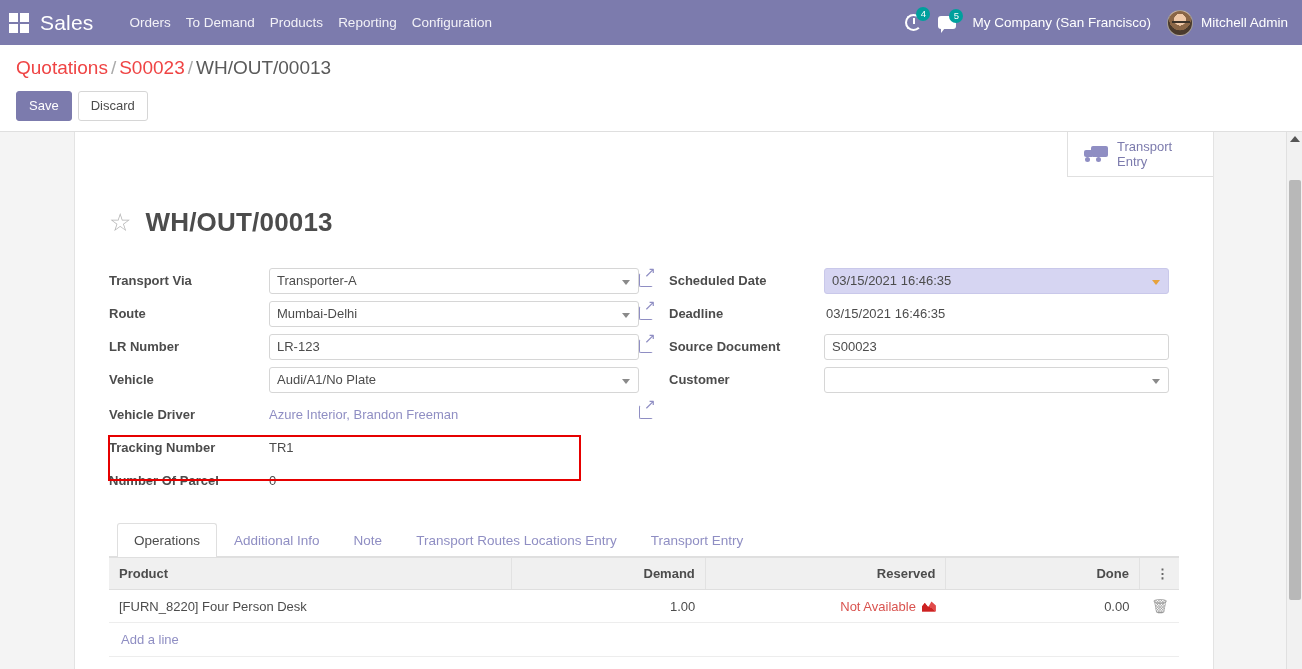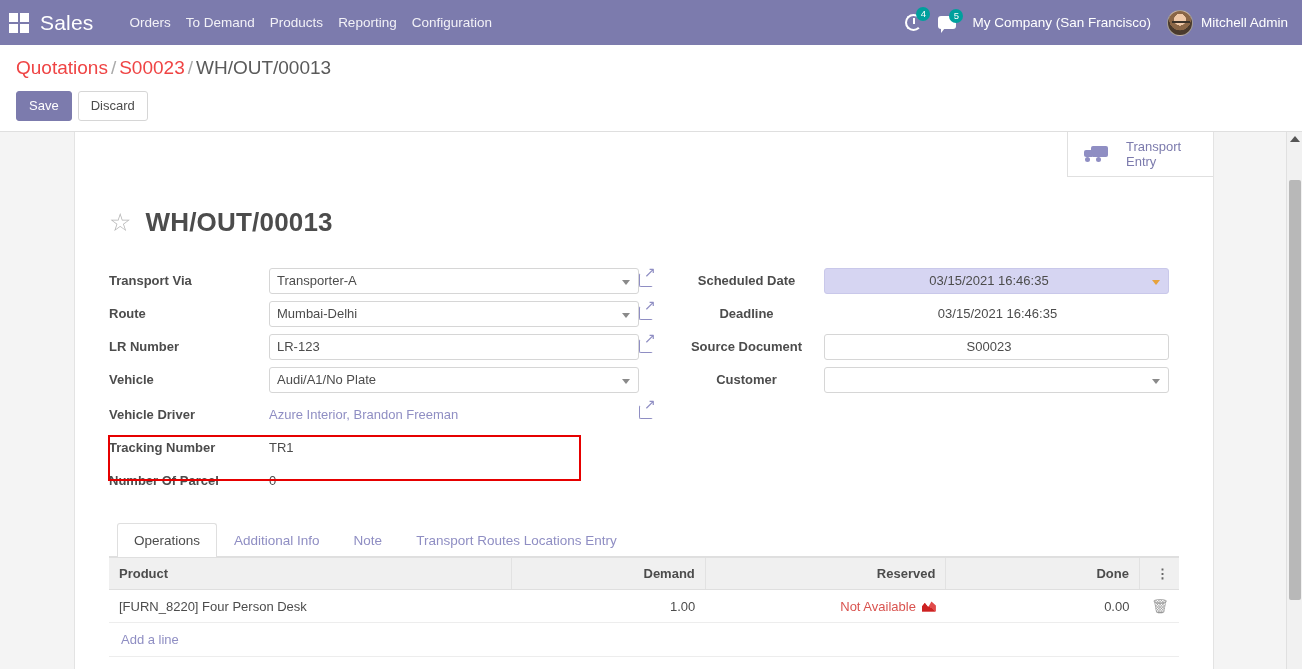--- a/index.html
+++ b/index.html
@@ -130,21 +130,21 @@
     border-left:1px solid #e3e3e3;
     border-right:1px solid #e3e3e3;
     position:relative;
   }
   .smartbutton-row {
     display:flex; justify-content:flex-end;
     padding: 0 0 0 0;
     height: 45px;
   }
   .smart-btn {
-    display:flex; align-items:center; gap:18px;
+    display:flex; align-items:center; gap:9px;
     border-left:1px solid #e0e0e0;
     border-bottom:1px solid #e0e0e0;
     padding: 4px 18px 4px 14px;
     color:#7C7BAD;
     font-size:13px;
     line-height:15px;
     cursor:pointer;
     min-width:146px;
     height: 45px;
   }
@@ -155,21 +155,21 @@
   .truck-ic .w1{left:3px;} .truck-ic .w2{left:14px;}
 
   .sheet { padding: 12px 34px 0 34px; }
   .title-row { display:flex; align-items:center; gap:14px; margin: 18px 0 26px 0; }
   .star-ic { font-size: 25px; color:#b5b5b5; cursor:pointer; line-height:1; }
   .record-title { font-size: 26px; font-weight: bold; color:#4c4c4c; letter-spacing:.2px; }
 
   
   .form-cols { display:flex; position: relative; }
   .col-left { width: 530px; flex:none; }
-  .col-right { flex:1; padding-left: 0px; text-align: center; }
+  .col-right { flex:1; padding-left: 0px; }
   .f-row { display:flex; align-items:center; height:33px; }
   .f-label {
     width: 160px; flex:none;
     font-weight:bold; font-size:13px; color:#4c4c4c;
   }
   .f-label.rl { width: 155px; }
   .f-val { flex:1; }
   .ext-link {
     width:18px;height:18px;flex:none;margin-right:10px;cursor:pointer;position:relative;
   }
@@ -447,20 +447,21 @@
 
         <div class="annot-box" style="left:-1px; top:171px; width:473px; height:46px;"></div>
       </div>
 
       <div class="notebook">
         <div class="tabs">
           <div class="tab active">Operations</div>
           <div class="tab">Additional Info</div>
           <div class="tab">Note</div>
           <div class="tab">Transport Routes Locations Entry</div>
+          <div class="tab">Transport Entry</div>
         </div>
 
         <table class="lines">
           <thead>
             <tr>
               <th class="lft" style="width:385px;">Product</th>
               <th class="sepl" style="width:185px;">Demand</th>
               <th class="sepl" style="width:230px;">Reserved</th>
               <th class="sepl" style="width:185px;">Done</th>
               <th class="sepl" style="width:28px;"><span class="dots-ic">⋮</span></th>

